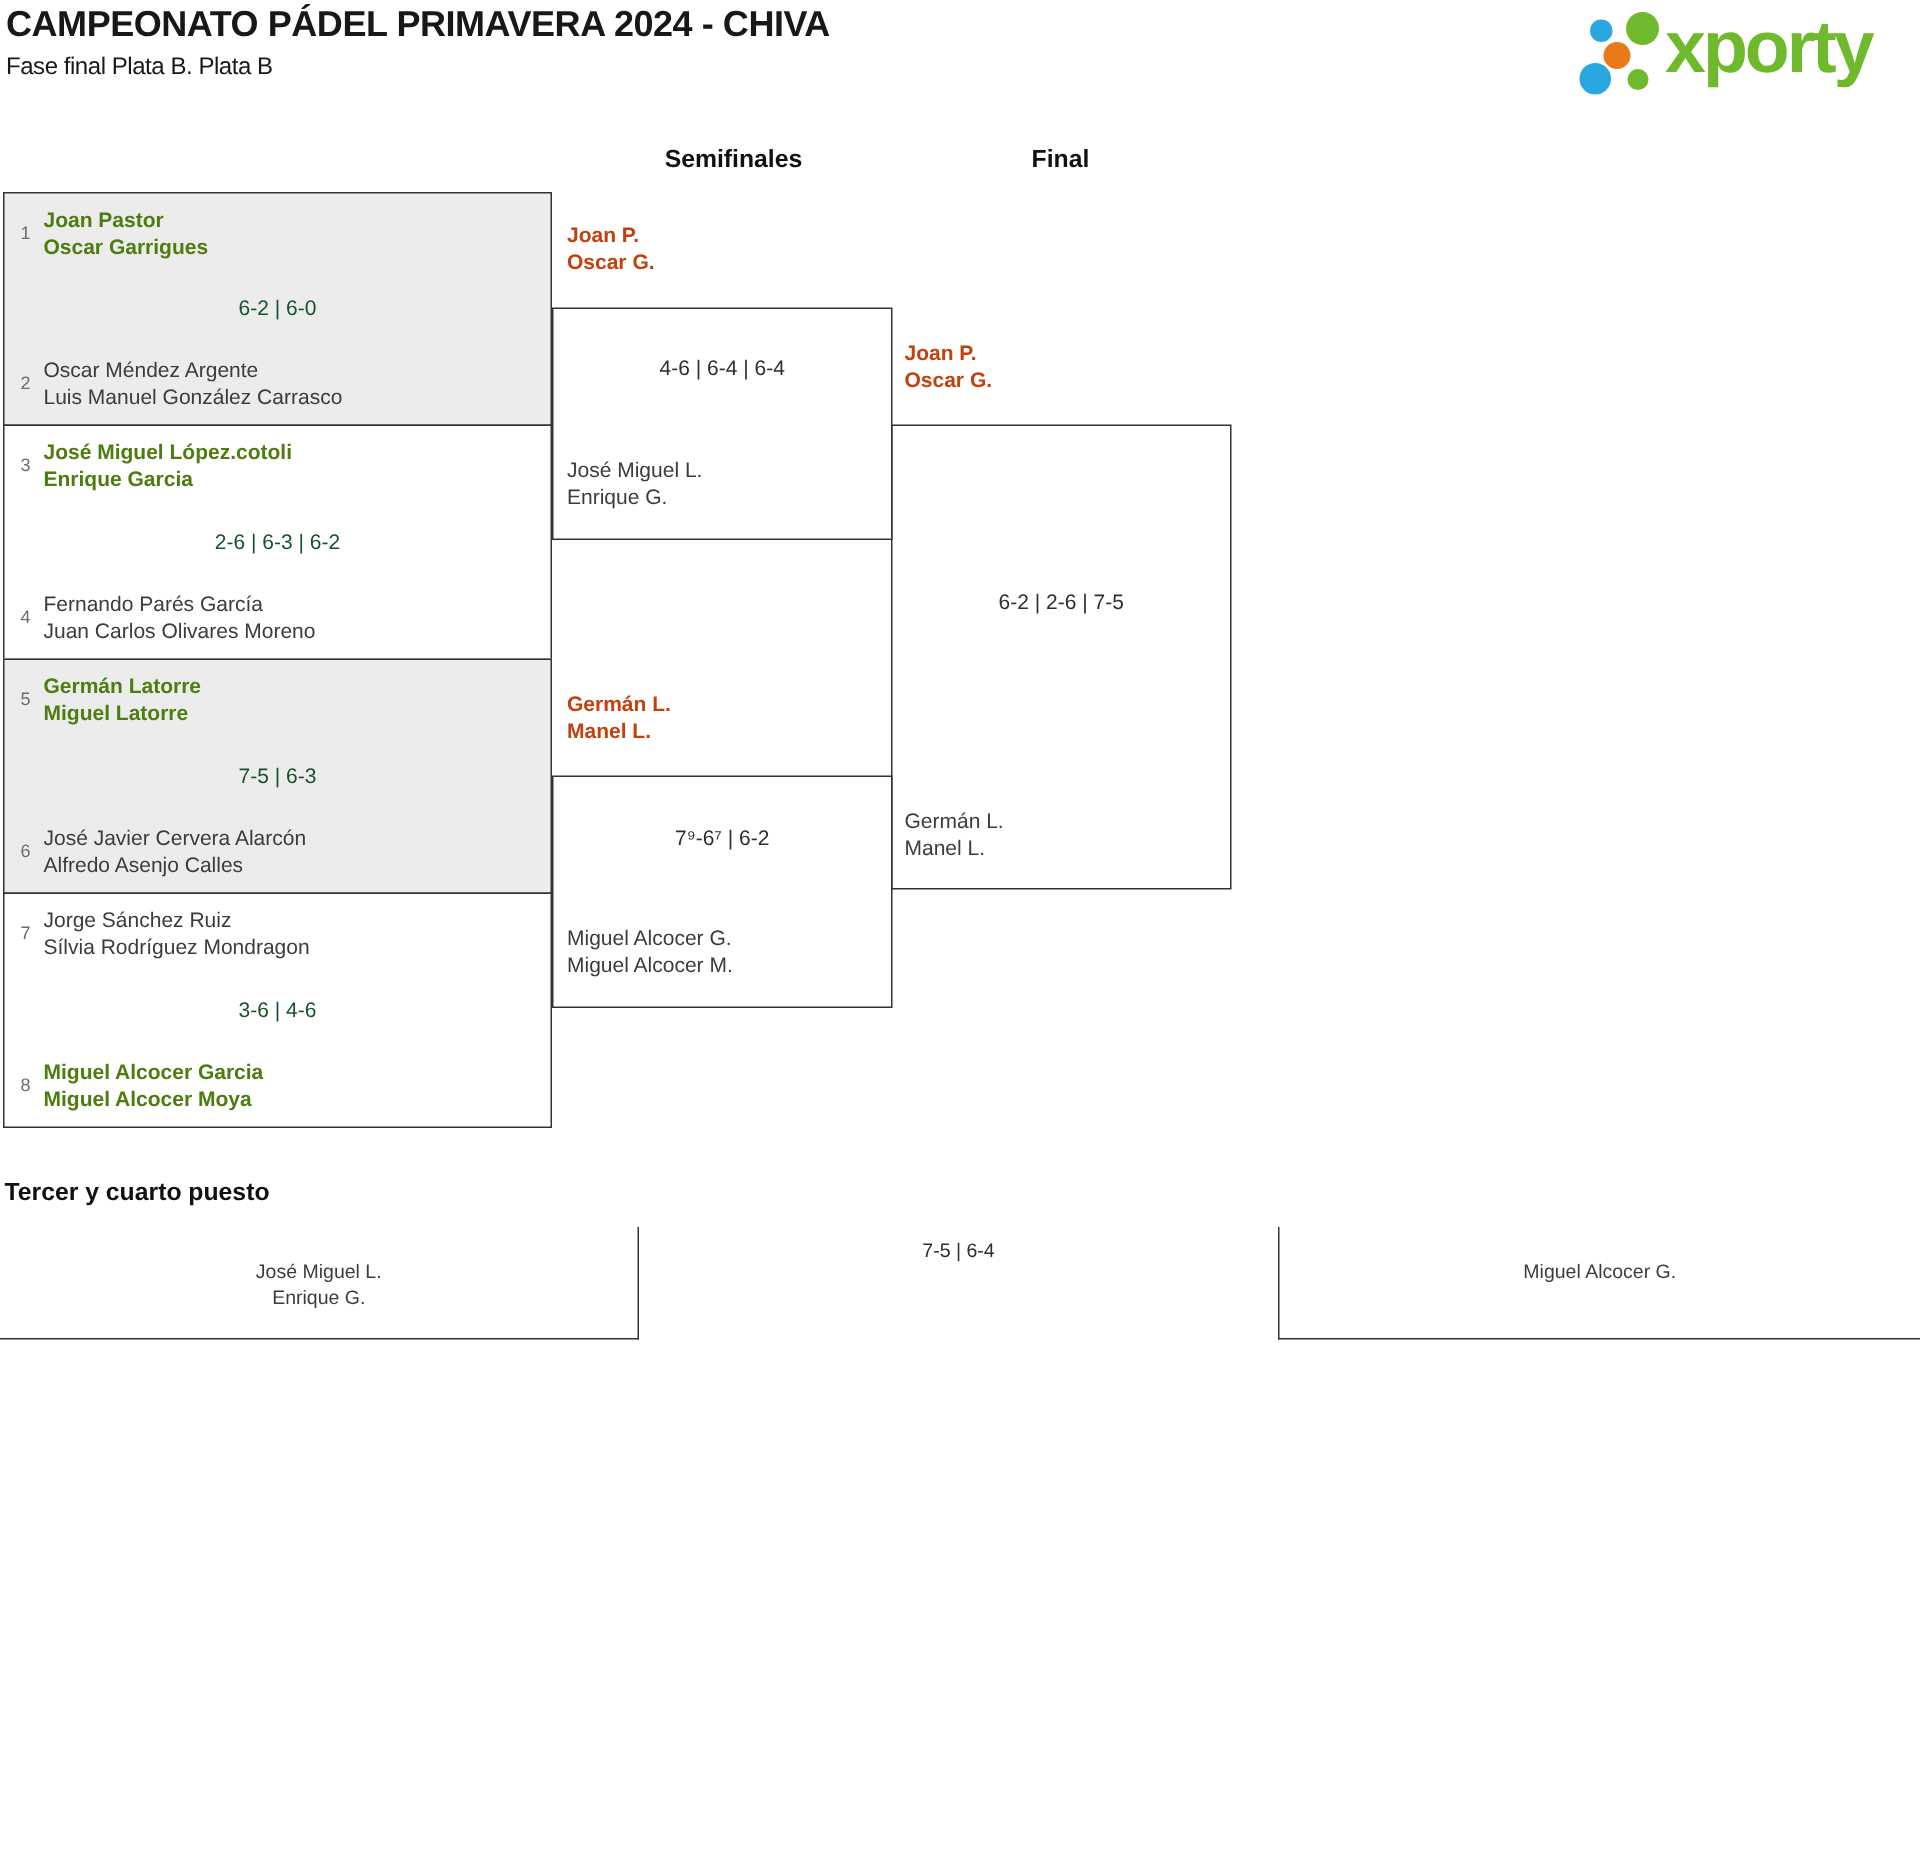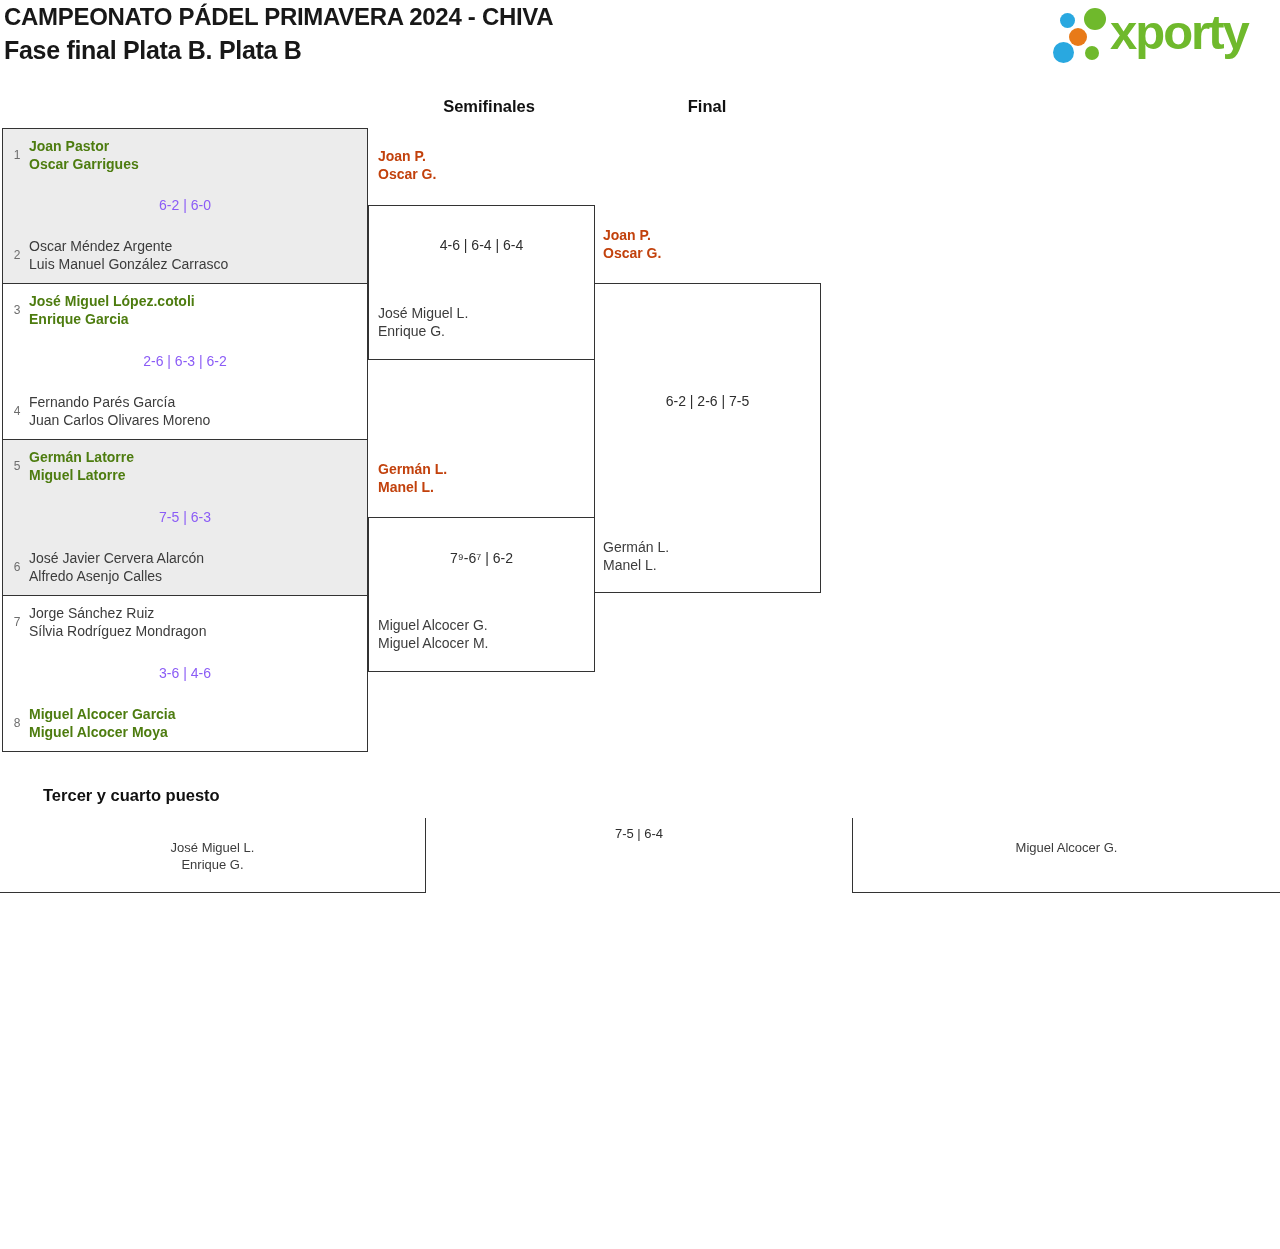--- a/index.html
+++ b/index.html
@@ -2,21 +2,21 @@
 <html><head>
 <meta charset="utf-8">
 <style>
   * { margin:0; padding:0; box-sizing:border-box; }
   html,body { background:#fff; }
   body { font-family:"Liberation Sans", sans-serif; color:#1d1d1d; }
   .canvas { position:relative; width:1280px; height:1070px; background:#fff; overflow:hidden; }
 
   
   .title { position:absolute; left:4px; top:3px; font-size:24px; font-weight:700; color:#181818; letter-spacing:-0.3px; }
-  .subtitle { position:absolute; left:4px; top:36px; font-size:25px; font-weight:700; color:#181818; letter-spacing:-0.3px; }
+  .subtitle { position:absolute; left:4px; top:36px; font-size:16px; font-weight:400; color:#181818; letter-spacing:-0.3px; }
 
   
   .logo { position:absolute; left:1045px; top:0; width:232px; height:75px; cursor:pointer; }
   .dot { position:absolute; border-radius:50%; }
   .dot-blue-sm   { left:15px; top:13px; width:15px; height:15px; background:#29a8e0; }
   .dot-green-lg  { left:39px; top:8px;  width:22px; height:22px; background:#6fb92c; }
   .dot-orange    { left:24px; top:28px; width:18px; height:18px; background:#e87a18; }
   .dot-blue-lg   { left:8px;  top:42px; width:21px; height:21px; background:#29a8e0; }
   .dot-green-sm  { left:40px; top:46px; width:14px; height:14px; background:#6fb92c; }
   .logo-text { position:absolute; left:65px; top:4px; font-size:49px; font-weight:800; color:#6fb92c; letter-spacing:-2px; }
@@ -32,34 +32,34 @@
             display:flex; flex-direction:column; justify-content:space-between; padding:8px 0 10px 0; }
   .qf-box.shaded { background:#ececec; }
   .qf1 { top:128px; height:156px; }
   .qf2 { top:283px; height:157px; }
   .qf3 { top:439px; height:157px; }
   .qf4 { top:595px; height:157px; }
   .team-row { display:flex; align-items:center; padding-left:8px; }
   .seed { min-width:12px; margin-right:6px; font-size:12px; color:#6d6d6d; text-align:center; }
   .team-names { font-size:14px; line-height:18px; color:#3c3c3c; }
   .team-names.winner { font-weight:700; color:#4d7c0f; }
-  .qf-score { text-align:center; font-size:14px; color:#8b5cf6; }
+  .qf-score { text-align:center; font-size:14px; color:#14532d; }
 
   
   .match-rect { position:absolute; border:1px solid #333; background:transparent; }
   .sf1-box { left:368px; top:205px; width:227px; height:155px; }
   .sf2-box { left:368px; top:517px; width:227px; height:155px; }
   .final-box { left:594px; top:283px; width:227px; height:310px; }
 
   .pair-label { position:absolute; font-size:14px; line-height:18px; color:#3c3c3c; }
   .pair-label.winner { font-weight:700; color:#c2410c; }
   .center-score { position:absolute; text-align:center; font-size:14px; color:#2e2e2e; }
 
   
-  .tp-heading { position:absolute; left:3px; top:786px; font-size:16.5px; font-weight:700; color:#111;margin-left:40px; }
+  .tp-heading { position:absolute; left:3px; top:786px; font-size:16.5px; font-weight:700; color:#111; }
   .tp-left  { position:absolute; left:0; top:818px; width:426px; height:75px; border-right:1px solid #333; border-bottom:1px solid #333; }
   .tp-right { position:absolute; left:852px; top:818px; width:428px; height:75px; border-left:1px solid #333; border-bottom:1px solid #333; }
   .tp-team { padding-top:21px; text-align:center; font-size:13px; line-height:17px; color:#3c3c3c; }
   .tp-score { position:absolute; left:426px; top:826px; width:426px; text-align:center; font-size:13px; color:#2e2e2e; }
 </style>
 </head>
 <body>
 
 <div class="canvas">
 

